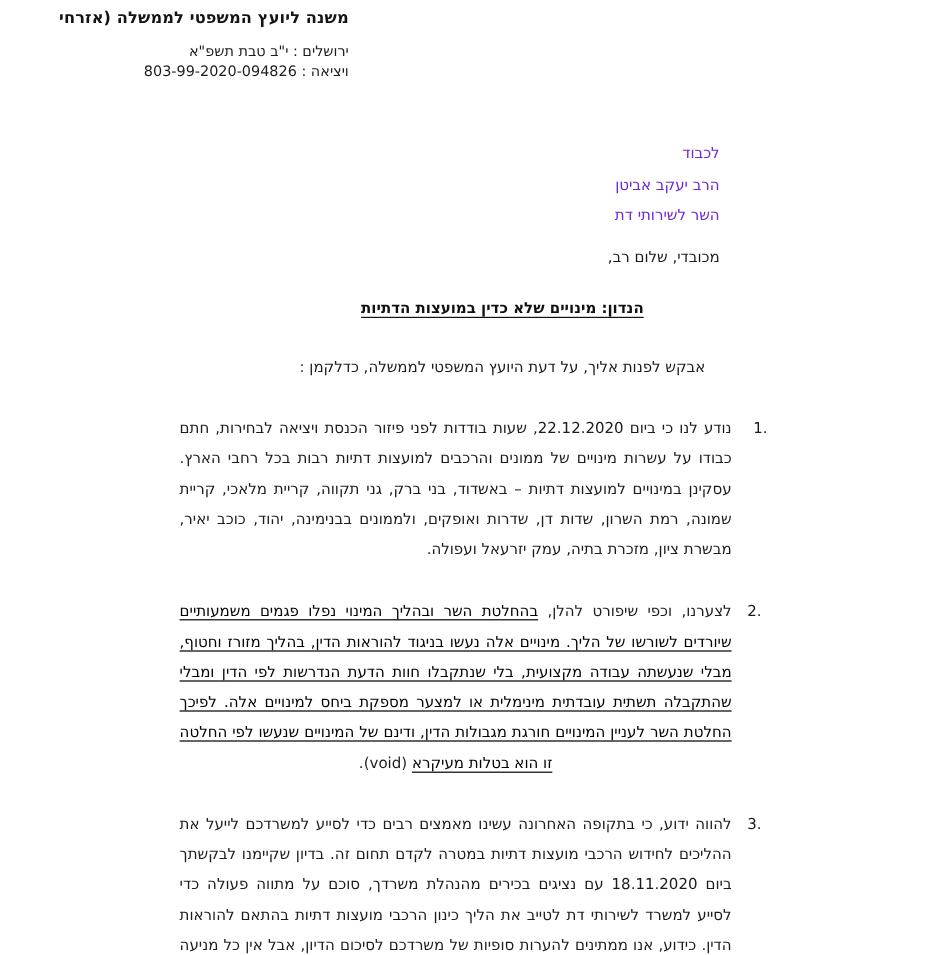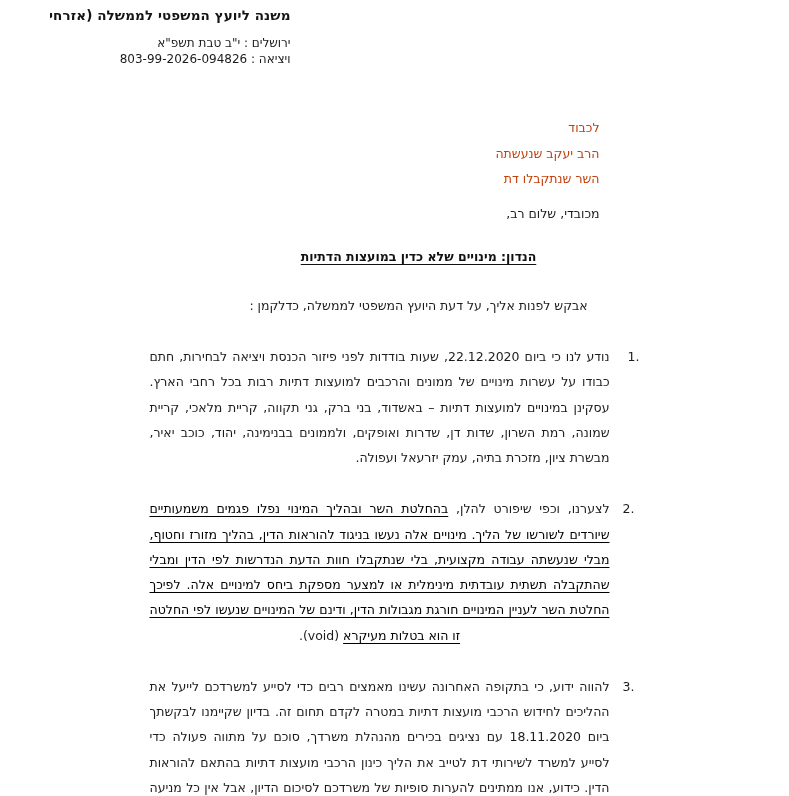--- a/index.html
+++ b/index.html
@@ -62,21 +62,21 @@
   .addressee {
     position: absolute;
     top: 115px;
     right: 140px;
     text-align: right;
     direction: rtl;
   }
   .addressee div {
     font-size: 12.5px;
     line-height: 2.05;
-    color: #c2410c;
+    color: #6d28d9;
     white-space: nowrap;
   }
 
   
   .greeting {
     position: absolute;
     top: 206px;
     right: 140px;
     font-size: 12.5px;
     direction: rtl;
@@ -175,29 +175,29 @@
 
   <div class="letterhead">
     <div class="office-title">משנה ליועץ המשפטי לממשלה (אזרחי)</div>
 
     <div class="ref-block">
       <div class="ref-line">
         <span>ירושלים : י"ב טבת תשפ"א</span>
       </div>
       <div class="ref-line">
         <span class="label">ויציאה :</span>
-        <span class="value">803-99-2026-094826</span>
+        <span class="value">803-99-2020-094826</span>
       </div>
     </div>
   </div>
 
   <div class="addressee">
     <div>לכבוד</div>
-    <div>הרב יעקב שנעשתה</div>
-    <div>השר שנתקבלו דת</div>
+    <div>הרב יעקב אביטן</div>
+    <div>השר לשירותי דת</div>
   </div>
 
   <div class="greeting">מכובדי, שלום רב,</div>
 
   <div class="subject">
     <span>הנדון: מינויים שלא כדין במועצות הדתיות</span>
   </div>
 
   <div class="opening">אבקש לפנות אליך, על דעת היועץ המשפטי לממשלה, כדלקמן :</div>
 

